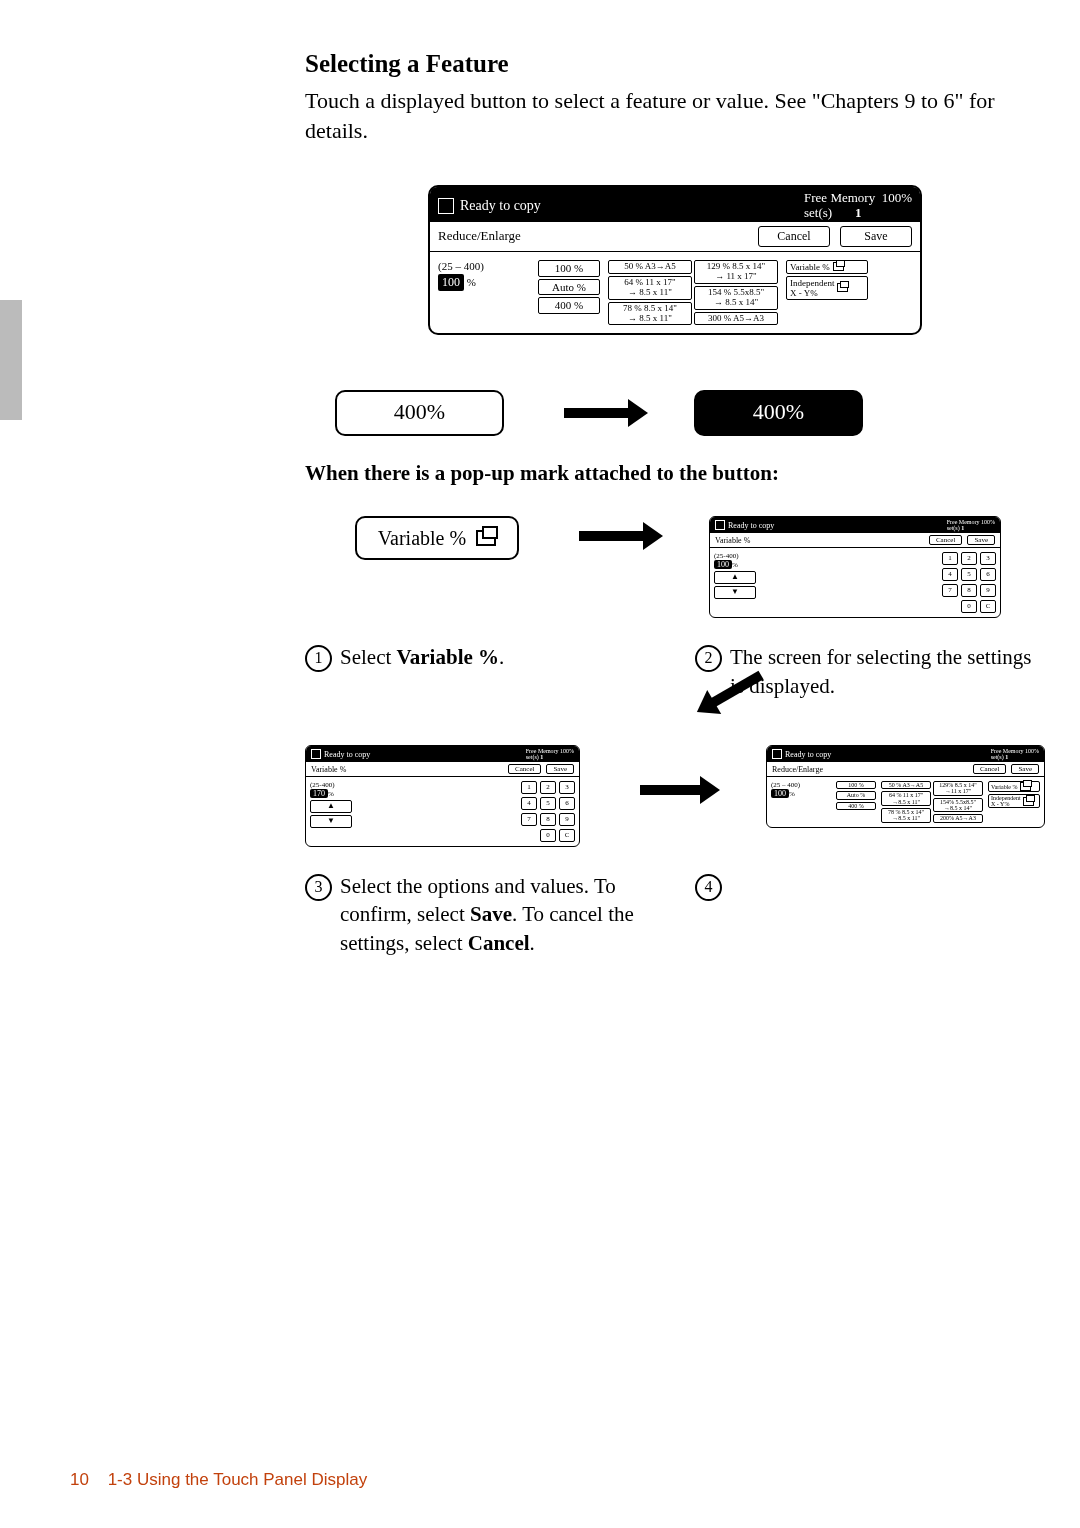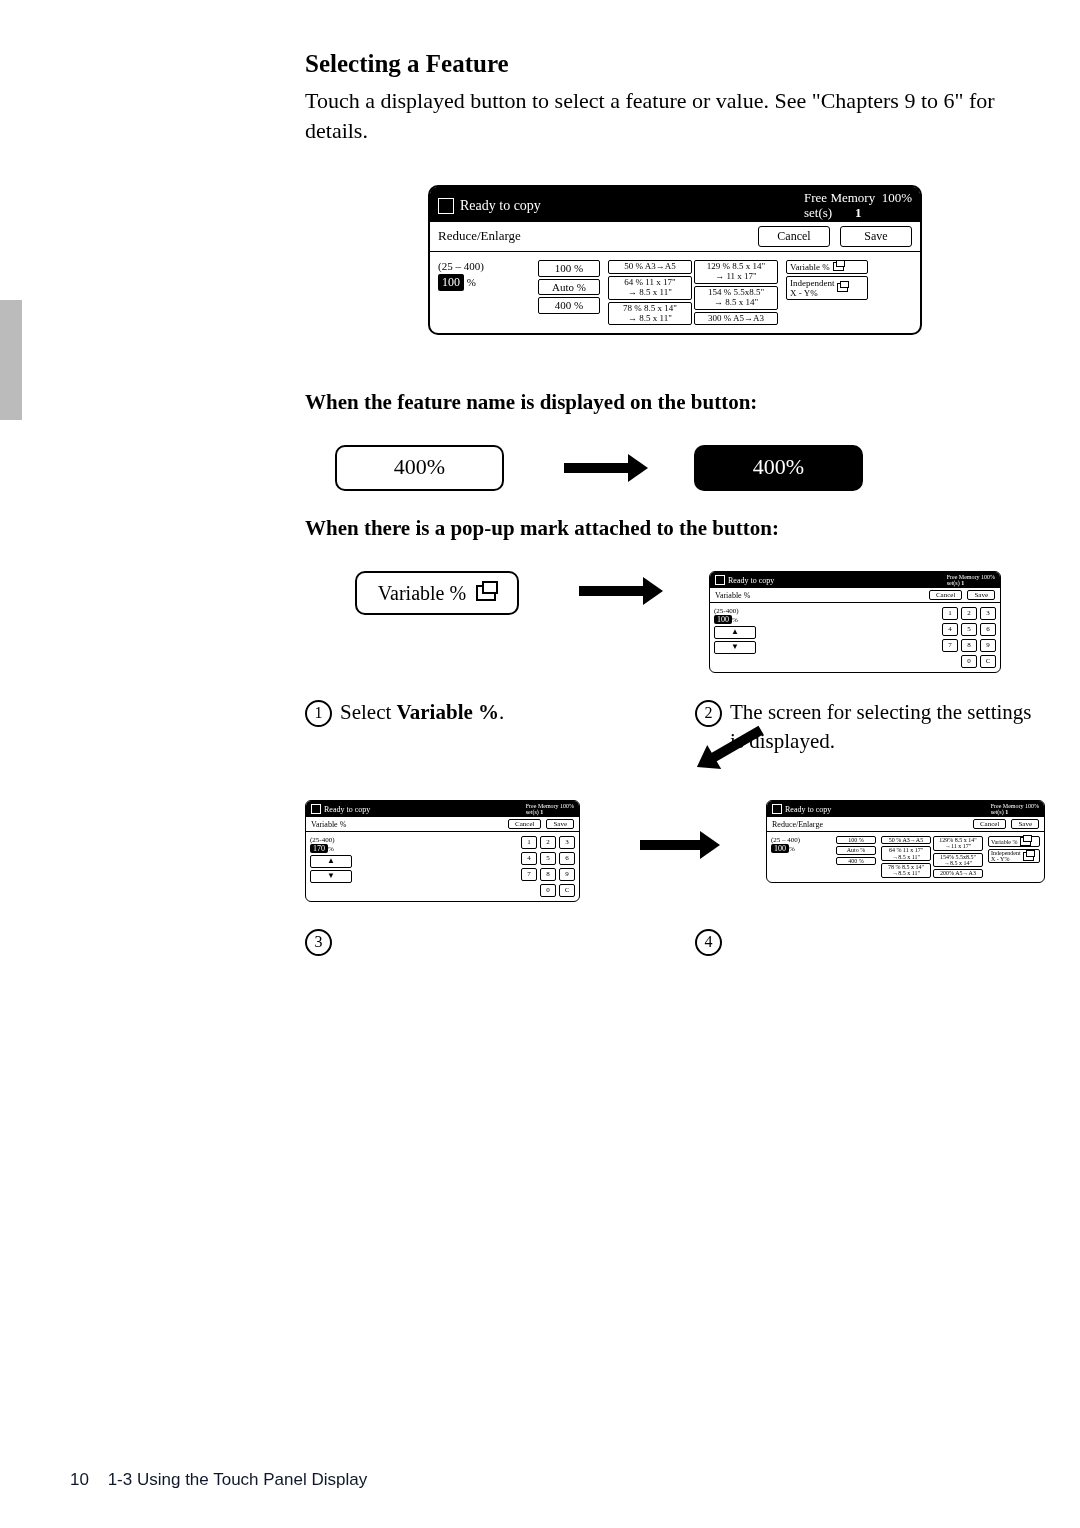--- a/index.html
+++ b/index.html
@@ -54,21 +54,21 @@
   .mini .bod{display:flex;padding:4px;gap:5px;}
   .mini .kpad{display:grid;grid-template-columns:repeat(3,16px);gap:3px;}
   .mini .k{border:1px solid #000;border-radius:2px;font-size:7px;text-align:center;height:11px;line-height:11px;}
   .mini .lc{width:90px;font-size:7px;}
   .mini .vb{background:#000;color:#fff;padding:0 3px;border-radius:2px;display:inline-block;font-size:8px;}
   .mini .ud{border:1px solid #000;border-radius:2px;width:40px;height:11px;text-align:center;font-size:8px;margin-top:2px;}
   .mini .g3{display:flex;gap:2px;}
   .mini .gc{display:flex;flex-direction:column;gap:2px;}
   .mini .c2{border:1px solid #000;border-radius:2px;font-size:6px;text-align:center;padding:0 1px;line-height:1.05;}
   .mini .rc{border:1px solid #000;border-radius:2px;font-size:6px;padding:0 2px;display:flex;align-items:center;gap:2px;}
-  .footer{position:absolute;bottom:38px;left:70px;font-size:17px;color:#0f172a;}
+  .footer{position:absolute;bottom:38px;left:70px;font-size:17px;color:#c2410c;}
   .footer .pn{margin-right:14px;}
   .varbtn{border:2px solid #000;border-radius:10px;width:160px;height:40px;font-size:20px;display:flex;align-items:center;justify-content:center;gap:10px;}
   .popbig{width:16px;height:12px;border:2px solid #000;position:relative;}
   .popbig:after{content:"";position:absolute;left:4px;top:-6px;width:12px;height:9px;border:2px solid #000;background:#fff;}
 </style>
 </head>
 <body>
 
 <div class="page">
   <div class="side-tab"></div>
@@ -123,21 +123,20 @@
           <div class="rcell">
               <span>Variable %</span>
               <span class="pop"></span>
             </div>
           <div class="rcell" style="white-space:pre-line"><span>Independent
 X - Y%</span><span class="pop"></span></div>
         </div>
       </div>
     </div>
 
-    <h3 class="sub">When the feature name is displayed on the button:</h3>
     <div class="row" style="margin-left:30px">
       <div class="bbtn">400%</div>
       <div class="arrow"></div>
       <div class="bbtn sel">400%</div>
     </div>
 
     <h3 class="sub">When there is a pop-up mark attached to the button:</h3>
 
     <div class="row" style="align-items:flex-start;margin-left:50px">
       <div class="varbtn">
@@ -276,20 +275,23 @@
             <div class="rc" style="white-space:pre-line"><span>Independent
 X - Y%</span><span class="pop"></span></div>
           </div>
         </div>
       </div>
     </div>
 
     <div class="twocol">
       <div class="step">
           <span class="circ">3</span>
+          <div>
+        <span>Select the options and values.  To confirm, select </span><b>Save</b><span>.  To cancel the settings, select </span><b>Cancel</b><span>.</span>
+      </div>
         </div>
       <div class="step">
           <span class="circ">4</span>
         </div>
     </div>
 
   </div>
 
   <div class="footer">
     <span class="pn">10</span>

